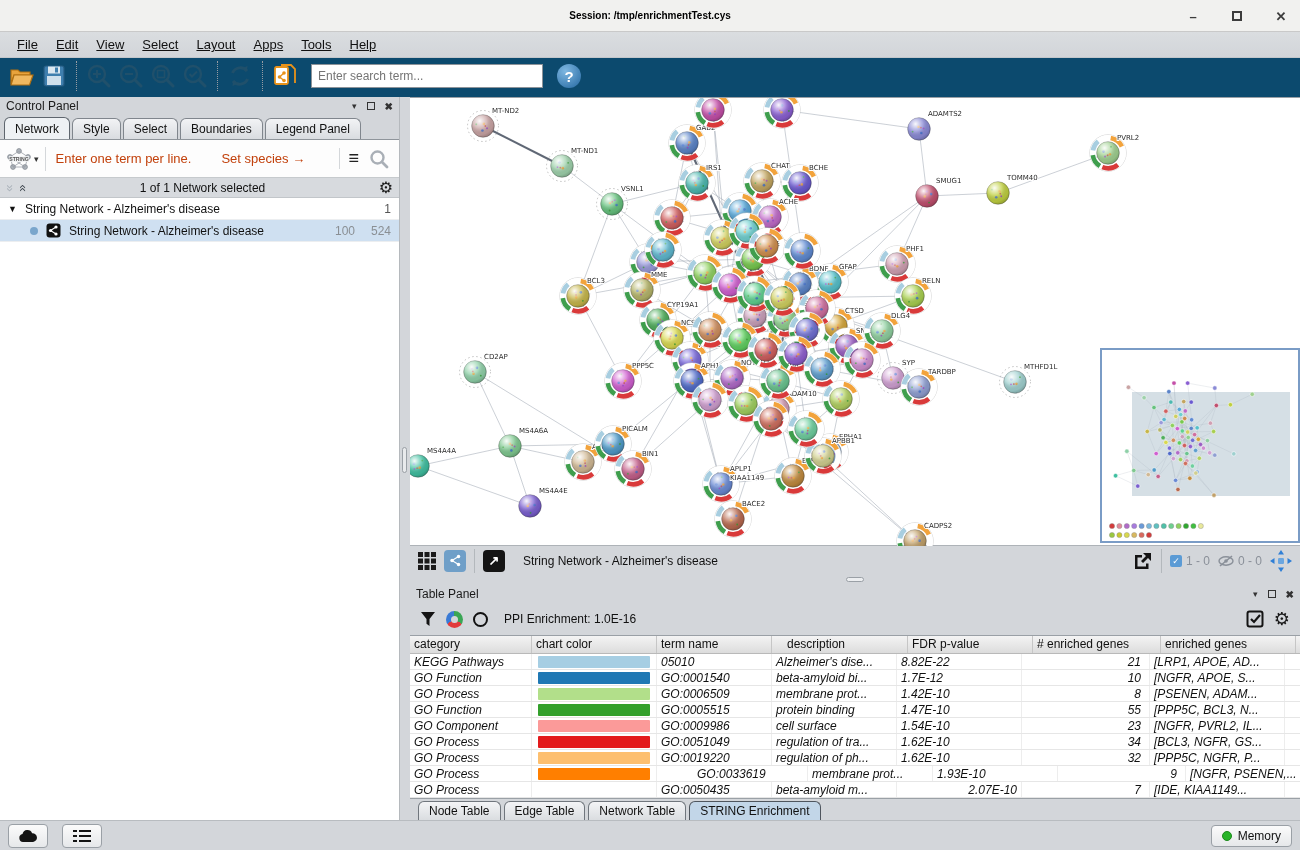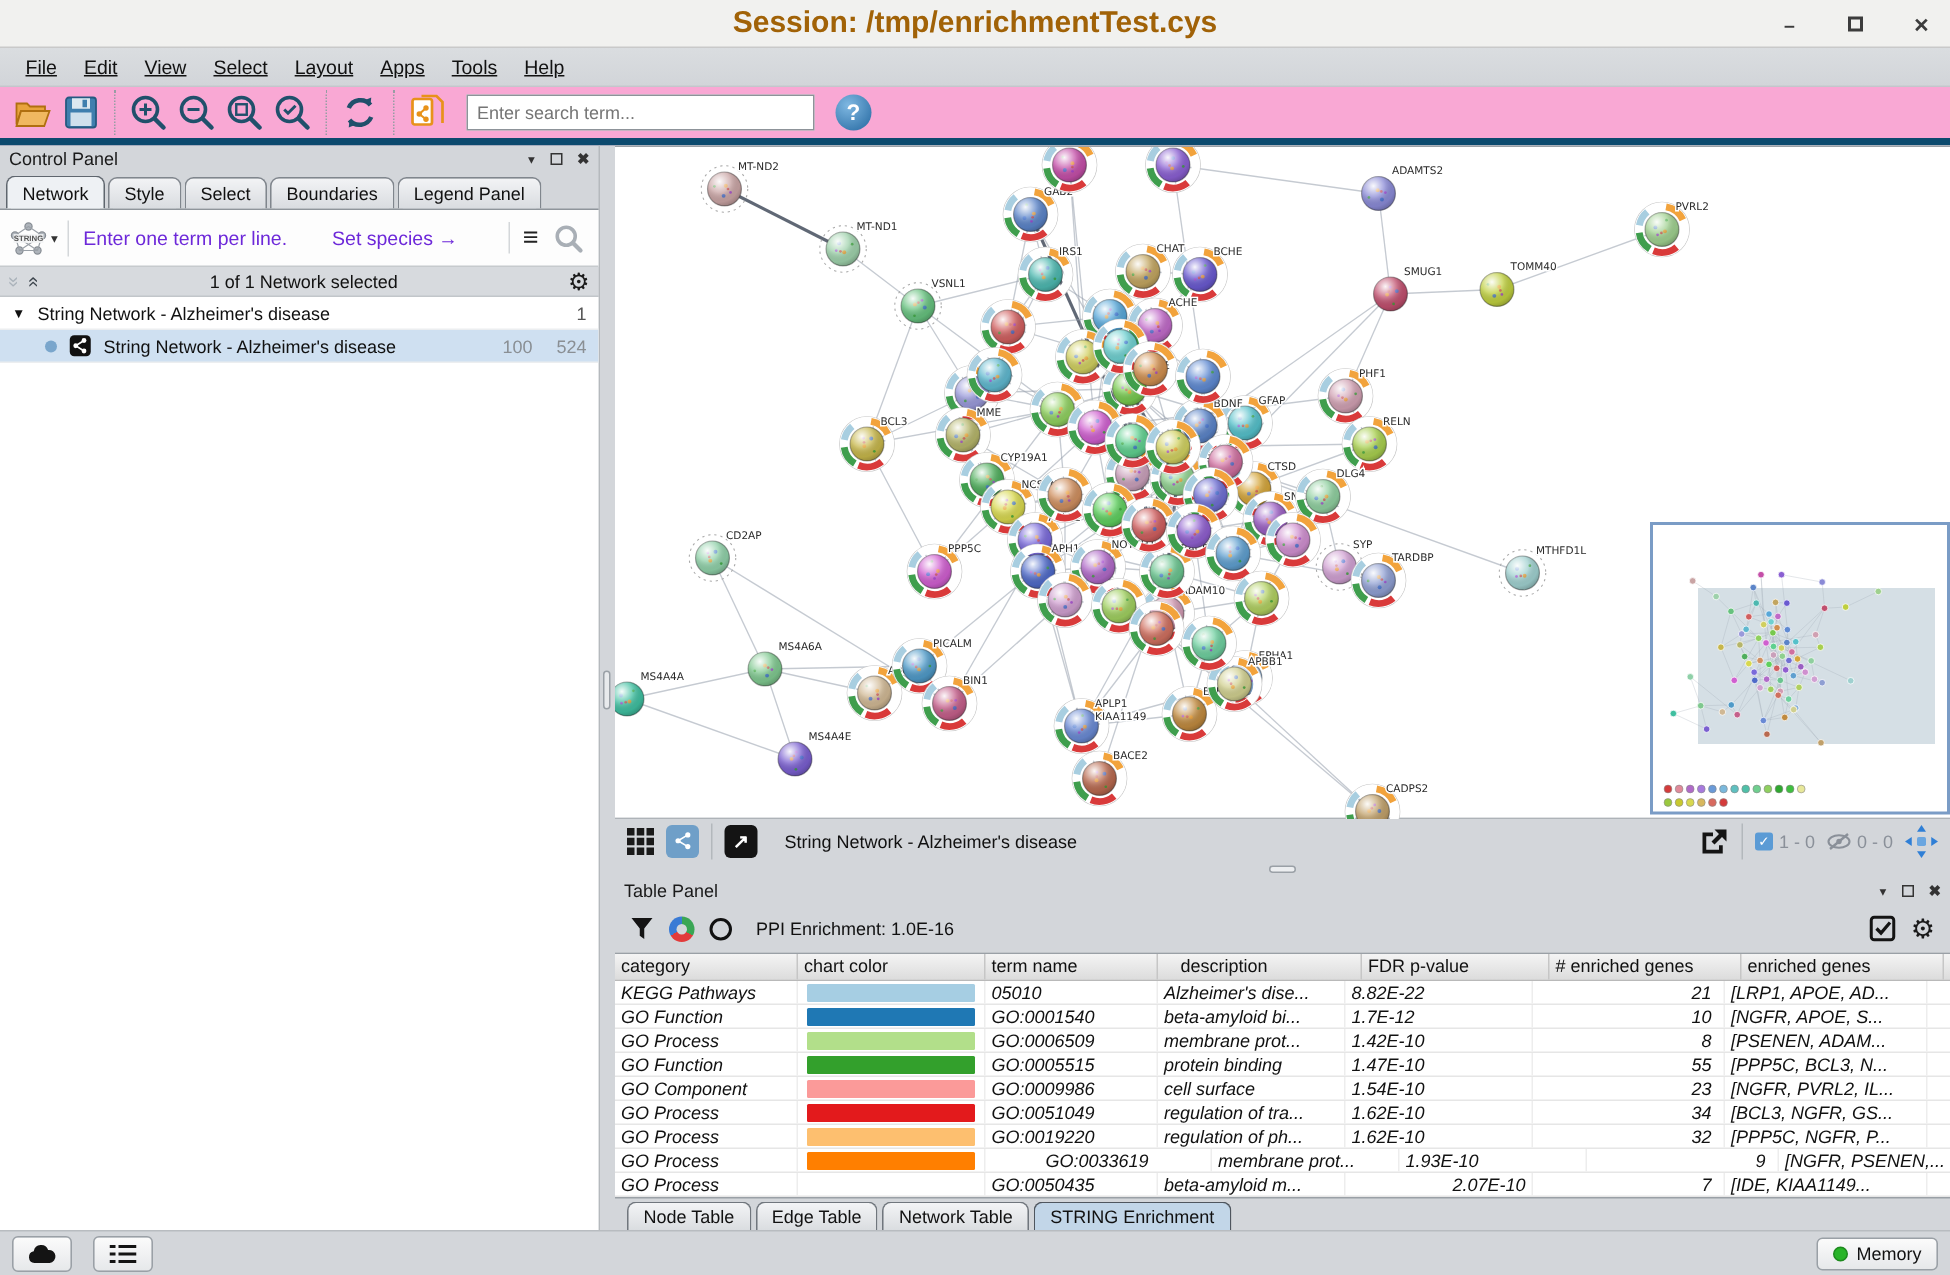--- a/index.html
+++ b/index.html
@@ -2,31 +2,31 @@
 <html><head>
 <meta charset="utf-8">
 <style>
   * { margin:0; padding:0; box-sizing:border-box; }
   html,body { width:1300px; height:850px; overflow:hidden; }
   body { font-family:"Liberation Sans", sans-serif; background:#d3d6da; color:#111; font-size:12px; }
 
   
   .titlebar { height:32px; background:#f1f1ef; border-bottom:1px solid #c9c9c9; position:relative;
               display:flex; align-items:center; justify-content:center; }
-  .titlebar .title { font-weight:bold; font-size:20px; color:#a16207; }
+  .titlebar .title { font-weight:bold; font-size:10px; color:#000000; }
   .win-controls { position:absolute; right:10px; top:0; height:32px; display:flex; align-items:center; gap:26px; }
   .win-btn { width:18px; height:18px; display:flex; align-items:center; justify-content:center; color:#3c3c3c; font-size:13px; cursor:default; }
   .win-max-box { width:10px; height:10px; border:2px solid #3c3c3c; display:inline-block; }
 
   
   .menubar { height:26px; background:linear-gradient(#dadde0,#d2d5d9); display:flex; align-items:center; padding-left:8px; border-bottom:1px solid #c3c7cb; }
   .menu-item { padding:3px 9px; font-size:13px; color:#111;text-decoration:underline; }
 
   
-  .toolbar { height:39px; background:#f9a8d4; border-bottom:5px solid #0c4a6e; display:flex; align-items:center; padding:0 6px; }
+  .toolbar { height:39px; background:#0c4a6e; border-bottom:3px solid #0c4a6e; display:flex; align-items:center; padding:0 6px; }
   .tbtn { width:32px; height:32px; display:flex; align-items:center; justify-content:center; }
   .tsep { width:1px; height:30px; border-left:1px dotted #979da3; margin:0 6px; }
   .search-box { width:232px; height:24px; border:1px solid #8d9399; background:#fff; font-size:12px; padding:0 6px; color:#222; margin-left:10px; }
   .help-btn { margin-left:14px; width:24px; height:24px; border-radius:50%;
               background:radial-gradient(circle at 35% 30%, #7fb8e2, #3a7bb0 75%); color:#fff; font-weight:bold;
               display:flex; align-items:center; justify-content:center; font-size:15px; }
 
   
   .main { display:flex; height:723px; }
   .left-panel { width:400px; background:#d3d6da; display:flex; flex-direction:column; border-right:1px solid #b5b9bd; }
@@ -38,21 +38,21 @@
   .panel-header { height:18px; display:flex; align-items:center; padding:0 6px; font-size:12px; color:#1a1a1a; }
   .panel-header .sp { flex:1; }
   .ph-ic { margin-left:10px; color:#333; font-size:10px; display:flex; align-items:center; }
   .ph-box { width:8px; height:8px; border:1.5px solid #333; display:inline-block; }
   .cp-tabs { height:25px; display:flex; align-items:flex-end; padding-left:4px; gap:2px; border-bottom:1px solid #8f959b; }
   .cp-tab { border:1px solid #80868d; border-bottom:none; border-radius:6px 6px 0 0; padding:3px 10px 3px;
             background:linear-gradient(#f2f3f5,#d9dce0); font-size:12px; }
   .cp-tab.sel { background:#eef1f4; padding-top:4px; border-color:#5f666e; }
   .string-row { height:38px; background:#fdfdfd; border-bottom:1px solid #c6cacd; display:flex; align-items:center; padding:0 6px; }
   .string-logo { display:flex; align-items:center; gap:2px; padding-right:6px; border-right:1px solid #d4d7da; }
-  .string-input { flex:1; display:flex; align-items:center; gap:30px; padding-left:10px; color:#6d28d9; font-size:13px; }
+  .string-input { flex:1; display:flex; align-items:center; gap:30px; padding-left:10px; color:#c2410c; font-size:13px; }
   .string-right { display:flex; align-items:center; gap:10px; padding:0 4px 0 8px; border-left:1px solid #d4d7da; }
   .hamburger { font-size:18px; color:#222; font-weight:bold; }
   .sel-bar { height:20px; background:#d7dade; border-bottom:1px solid #c2c6ca; display:flex; align-items:center; padding:0 6px; font-size:12px; }
   .sel-bar .txt { flex:1; text-align:center; color:#111; }
   .chev { display:inline-block; transform:rotate(90deg); font-size:13px; line-height:10px; }
   .tree { background:#fff; flex:1; overflow:hidden; }
   .tree-row { height:22px; display:flex; align-items:center; padding:0 8px; border-bottom:1px solid #eceef0; font-size:12px; }
   .tree-row .lbl { flex:1; }
   .tree-row.child { padding-left:30px; }
   .tree-row.sel { background:#cfe0f1; }

